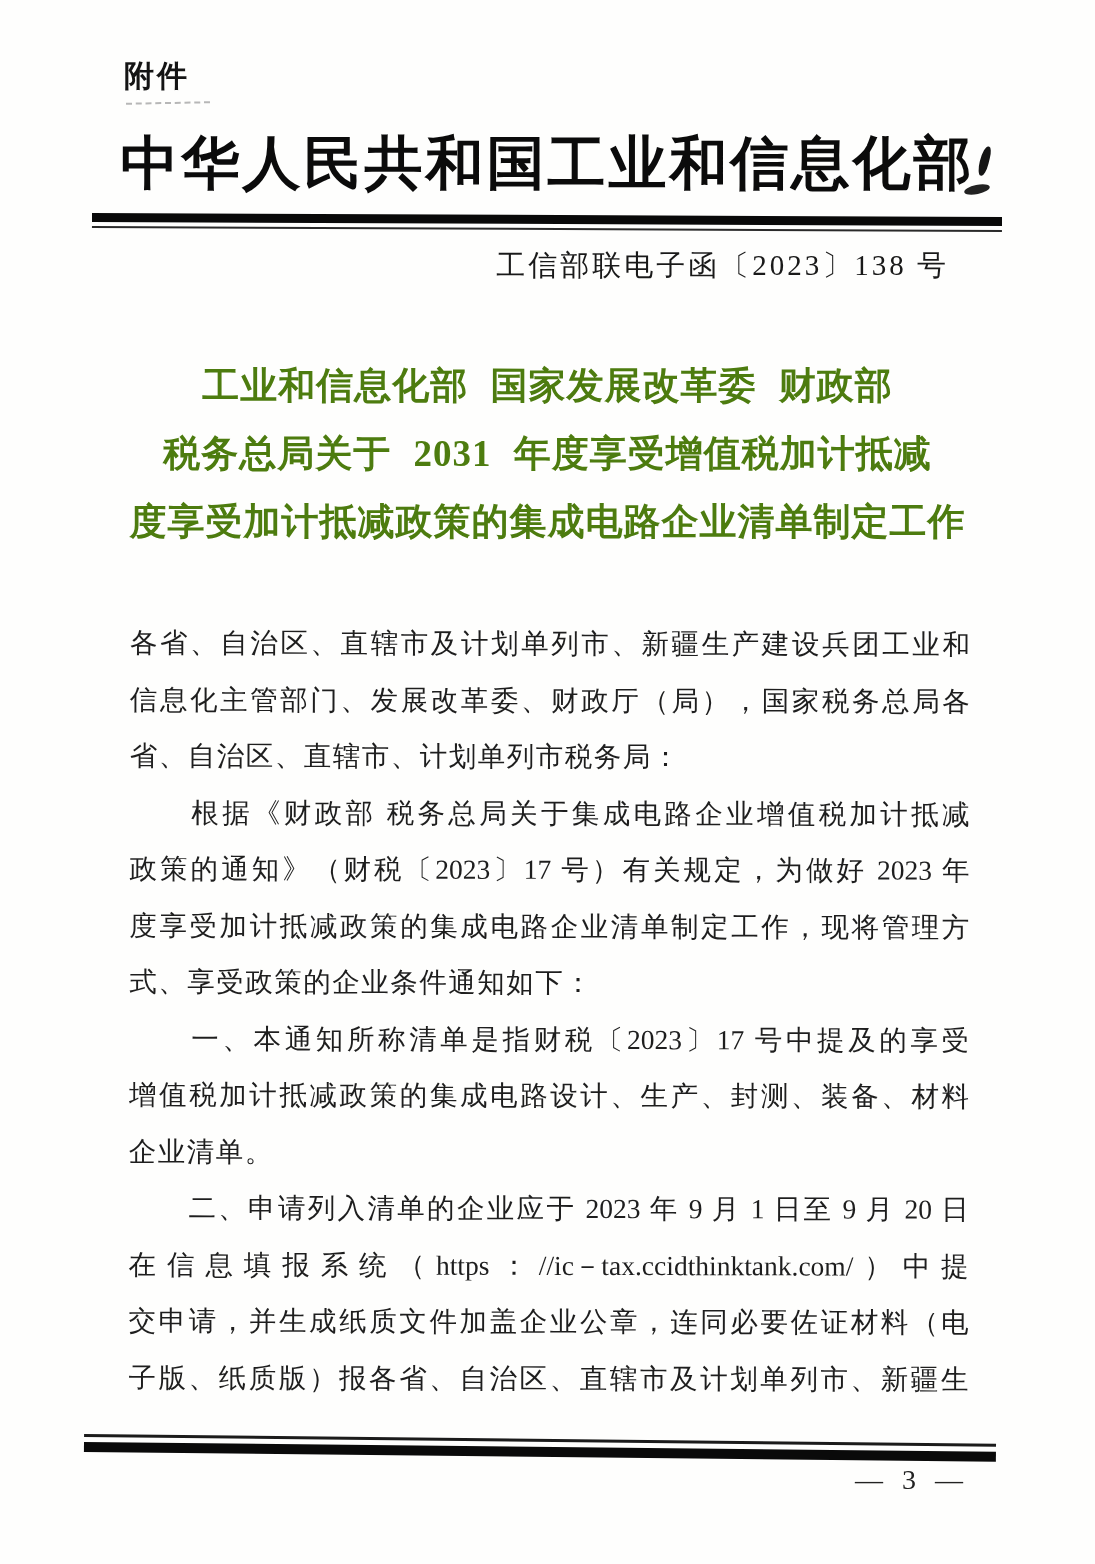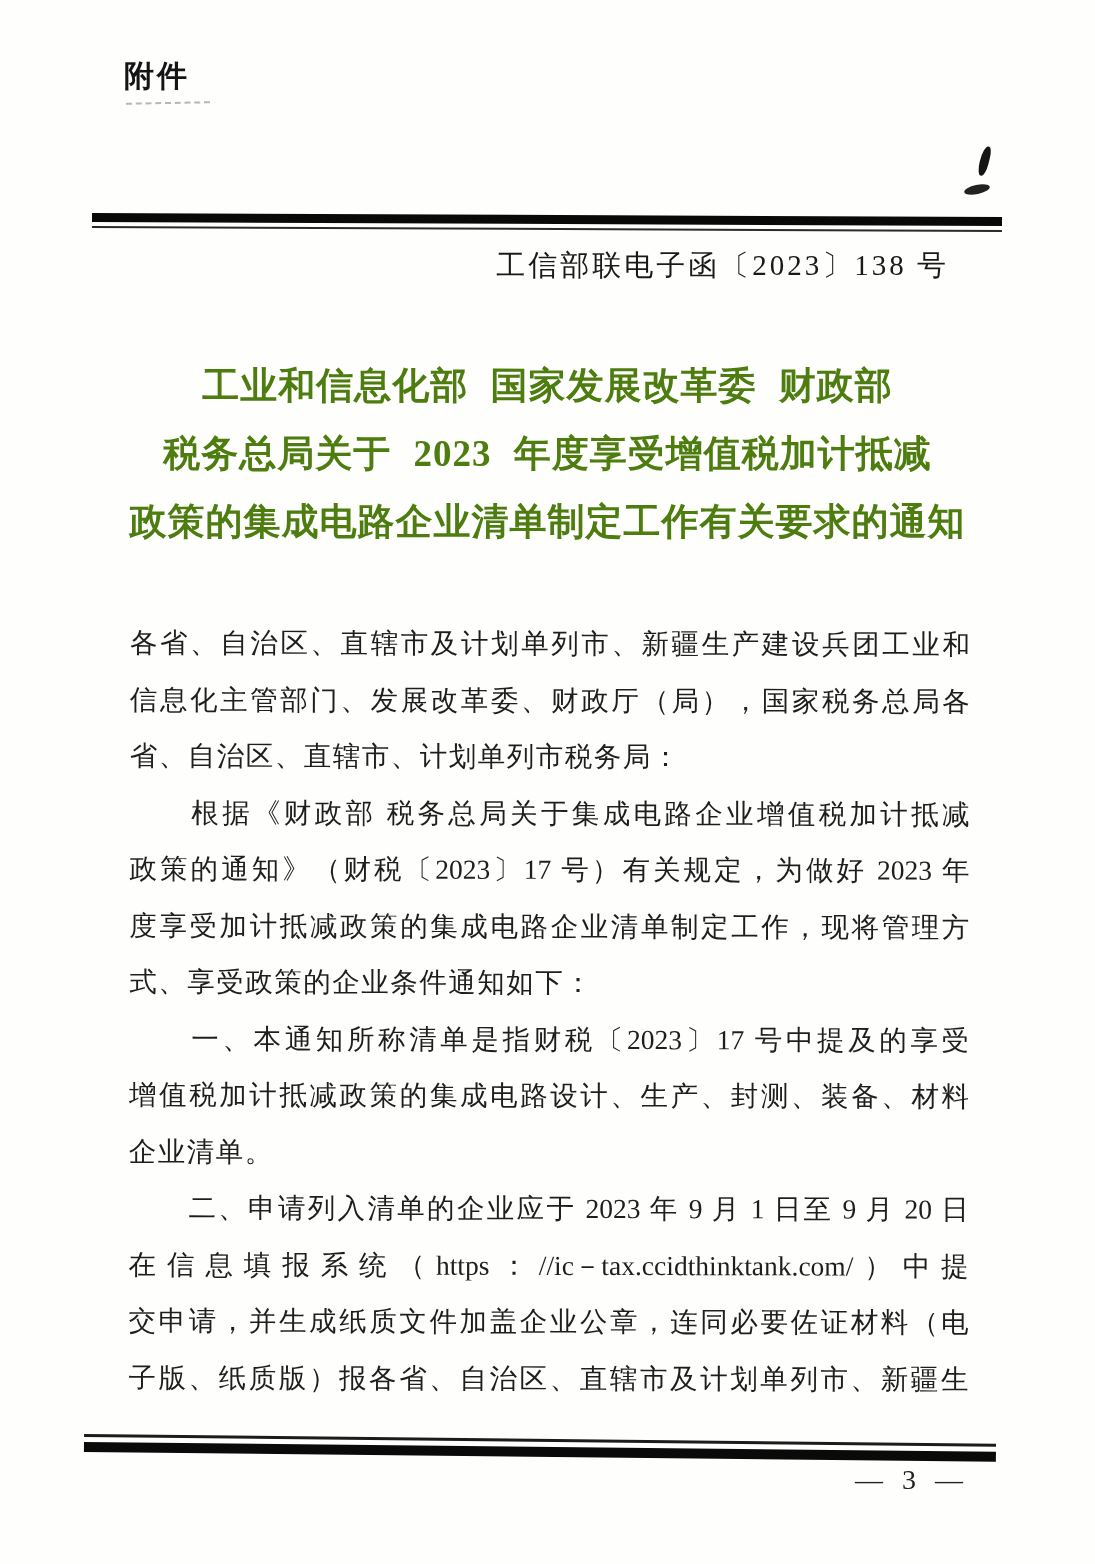--- a/index.html
+++ b/index.html
@@ -153,34 +153,35 @@
   }
 </style>
 </head>
 <body>
 
 <div class="page">
 
   <div class="attachment">附件</div>
   <div class="attachment-underline"></div>
 
+  <div class="masthead">中华人民共和国工业和信息化部</div>
   <div class="masthead-artifact"></div>
   <div class="masthead-artifact2"></div>
 
   <div class="head-rule">
     <div class="thick"></div>
     <div class="thin"></div>
   </div>
 
   <div class="docnum">工信部联电子函〔2023〕138 号</div>
 
   <div class="title">
     <div>工业和信息化部 国家发展改革委 财政部</div>
-    <div>税务总局关于 2023 年度享受增值税加计抵减</div>
-    <div>政策的集成电路企业清单制定工作有关要求的通知</div>
+    <div>税务总局关于 2031 年度享受增值税加计抵减</div>
+    <div>度享受加计抵减政策的集成电路企业清单制定工作</div>
   </div>
 
   <div class="body-text">
     <div class="bline fill">各省、自治区、直辖市及计划单列市、新疆生产建设兵团工业和</div>
     <div class="bline fill">信息化主管部门、发展改革委、财政厅（局），国家税务总局各</div>
     <div class="bline">省、自治区、直辖市、计划单列市税务局：</div>
     <div class="bline fill">　　根据《财政部 税务总局关于集成电路企业增值税加计抵减</div>
     <div class="bline fill">政策的通知》（财税〔2023〕17 号）有关规定，为做好 2023 年</div>
     <div class="bline fill">度享受加计抵减政策的集成电路企业清单制定工作，现将管理方</div>
     <div class="bline">式、享受政策的企业条件通知如下：</div>

